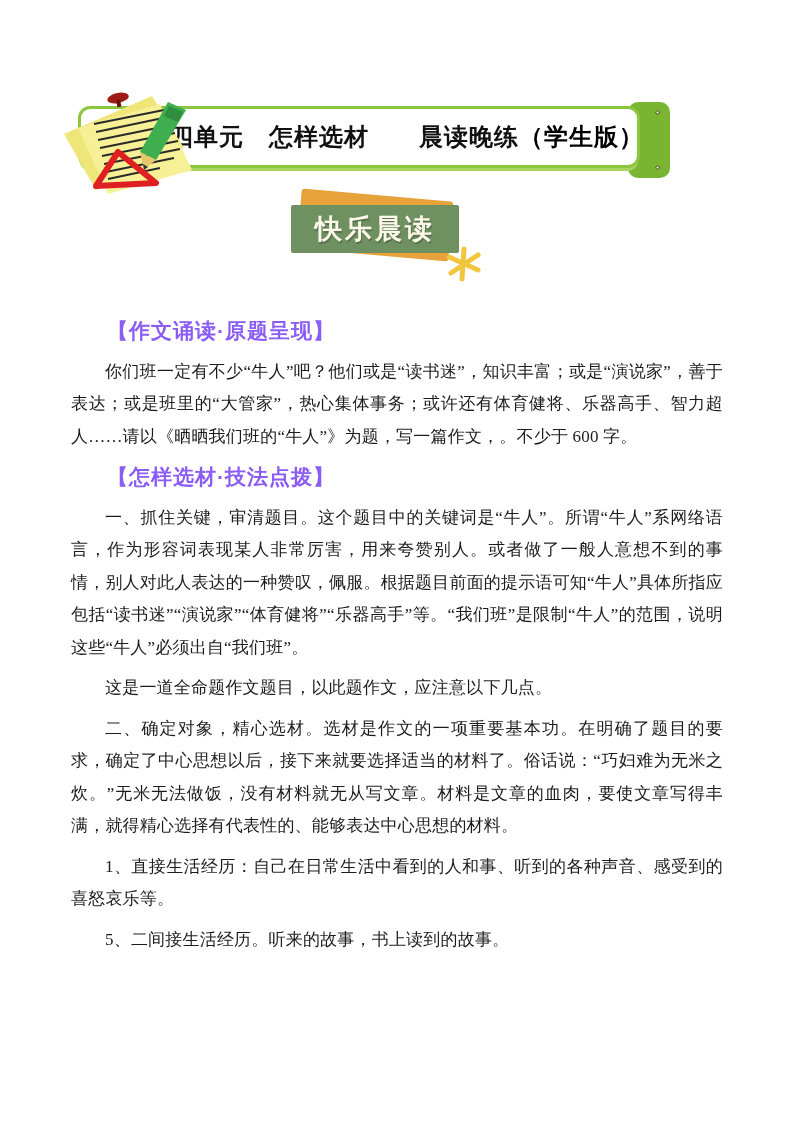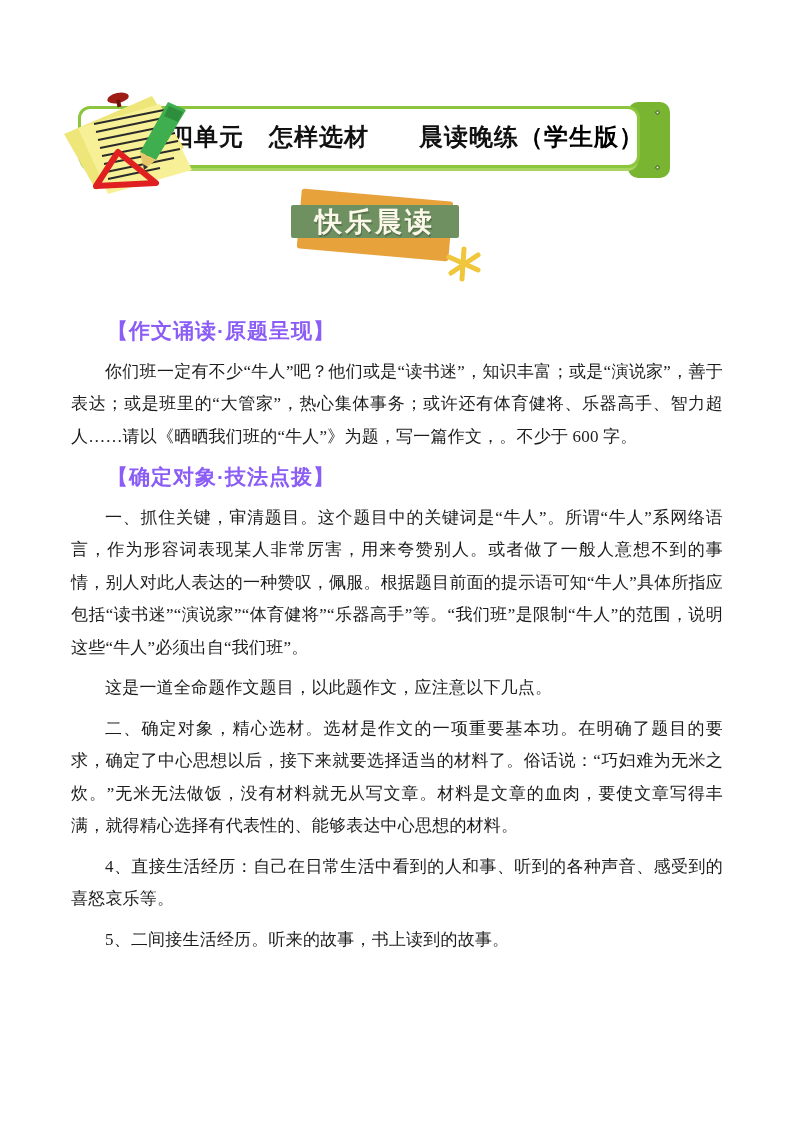--- a/index.html
+++ b/index.html
@@ -38,21 +38,21 @@
   .banner-title .suffix{color:#000000;}
   .banner-illu{position:absolute;left:-22px;top:-20px;width:160px;height:118px;}
   
   .badge{position:absolute;left:291px;top:197px;width:170px;height:62px;}
   .badge-back{
     position:absolute;left:8px;top:-2px;width:152px;height:60px;
     background:#e8a23c;border-radius:3px;
     transform:rotate(5deg);
   }
   .badge-front{
-    position:absolute;left:0;top:8px;width:168px;height:33px;
+    position:absolute;left:0;top:8px;width:168px;height:48px;
     background:#6f9161;border-radius:2px;
     display:flex;align-items:center;justify-content:center;
   }
   .badge-label{
     font-family:"Liberation Sans", sans-serif;
     font-weight:bold;font-size:27px;letter-spacing:3px;
     color:#fcf8e9;text-shadow:1px 2px 0 rgba(70,90,60,.55);
     white-space:nowrap;
   }
   .badge-star{position:absolute;right:-22px;bottom:-24px;width:38px;height:38px;}
@@ -122,21 +122,21 @@
         <line x1="4" y1="12" x2="33" y2="25"></line>
         <line x1="33" y1="10" x2="6" y2="28"></line>
       </g>
     </svg>
   </div>
 
   <div class="content">
     <h2 class="sec-heading">【作文诵读·原题呈现】</h2>
     <p class="para">你们班一定有不少“牛人”吧？他们或是“读书迷”，知识丰富；或是“演说家”，善于表达；或是班里的“大管家”，热心集体事务；或许还有体育健将、乐器高手、智力超人……请以《晒晒我们班的“牛人”》为题，写一篇作文，。不少于 600 字。</p>
 
-    <h2 class="sec-heading">【确定对象·技法点拨】</h2>
+    <h2 class="sec-heading">【怎样选材·技法点拨】</h2>
     <p class="para">一、抓住关键，审清题目。这个题目中的关键词是“牛人”。所谓“牛人”系网络语言，作为形容词表现某人非常厉害，用来夸赞别人。或者做了一般人意想不到的事情，别人对此人表达的一种赞叹，佩服。根据题目前面的提示语可知“牛人”具体所指应包括“读书迷”“演说家”“体育健将”“乐器高手”等。“我们班”是限制“牛人”的范围，说明这些“牛人”必须出自“我们班”。</p>
     <p class="para">这是一道全命题作文题目，以此题作文，应注意以下几点。</p>
     <p class="para">二、确定对象，精心选材。选材是作文的一项重要基本功。在明确了题目的要求，确定了中心思想以后，接下来就要选择适当的材料了。俗话说：“巧妇难为无米之炊。”无米无法做饭，没有材料就无从写文章。材料是文章的血肉，要使文章写得丰满，就得精心选择有代表性的、能够表达中心思想的材料。</p>
-    <p class="para">4、直接生活经历：自己在日常生活中看到的人和事、听到的各种声音、感受到的喜怒哀乐等。</p>
+    <p class="para">1、直接生活经历：自己在日常生活中看到的人和事、听到的各种声音、感受到的喜怒哀乐等。</p>
     <p class="para">5、二间接生活经历。听来的故事，书上读到的故事。</p>
   </div>
 
 </div>
 
 </body></html>

